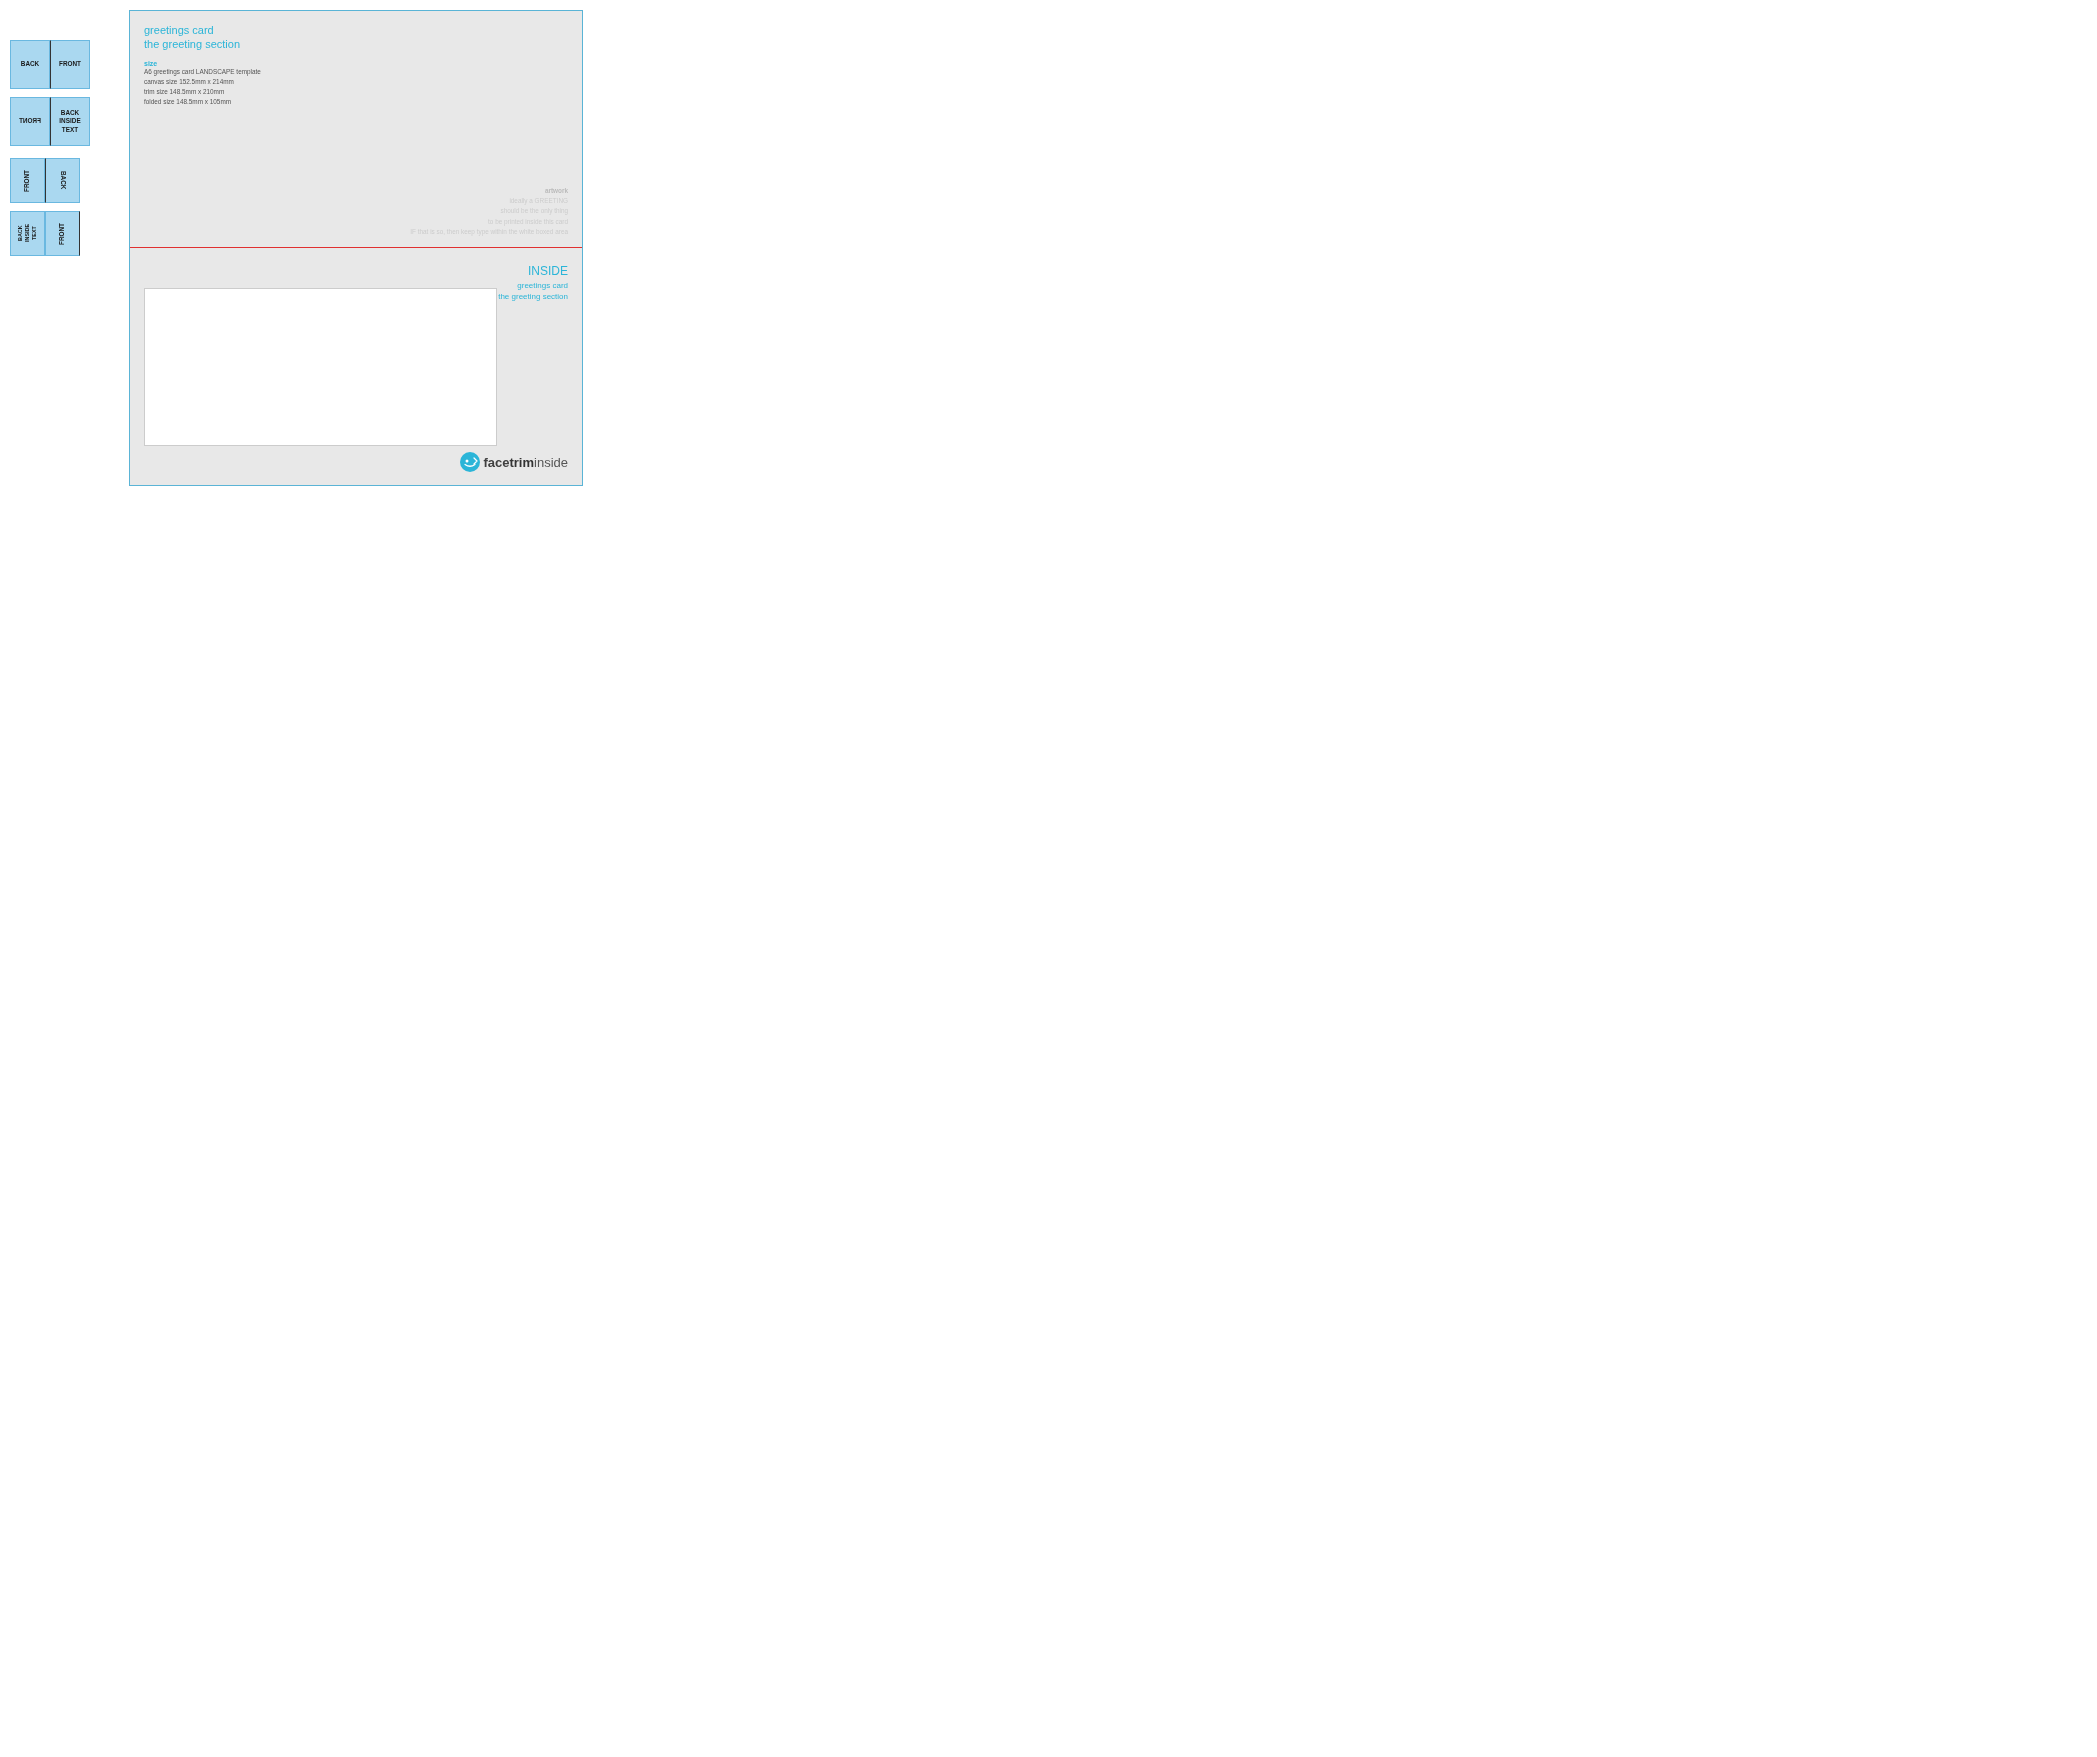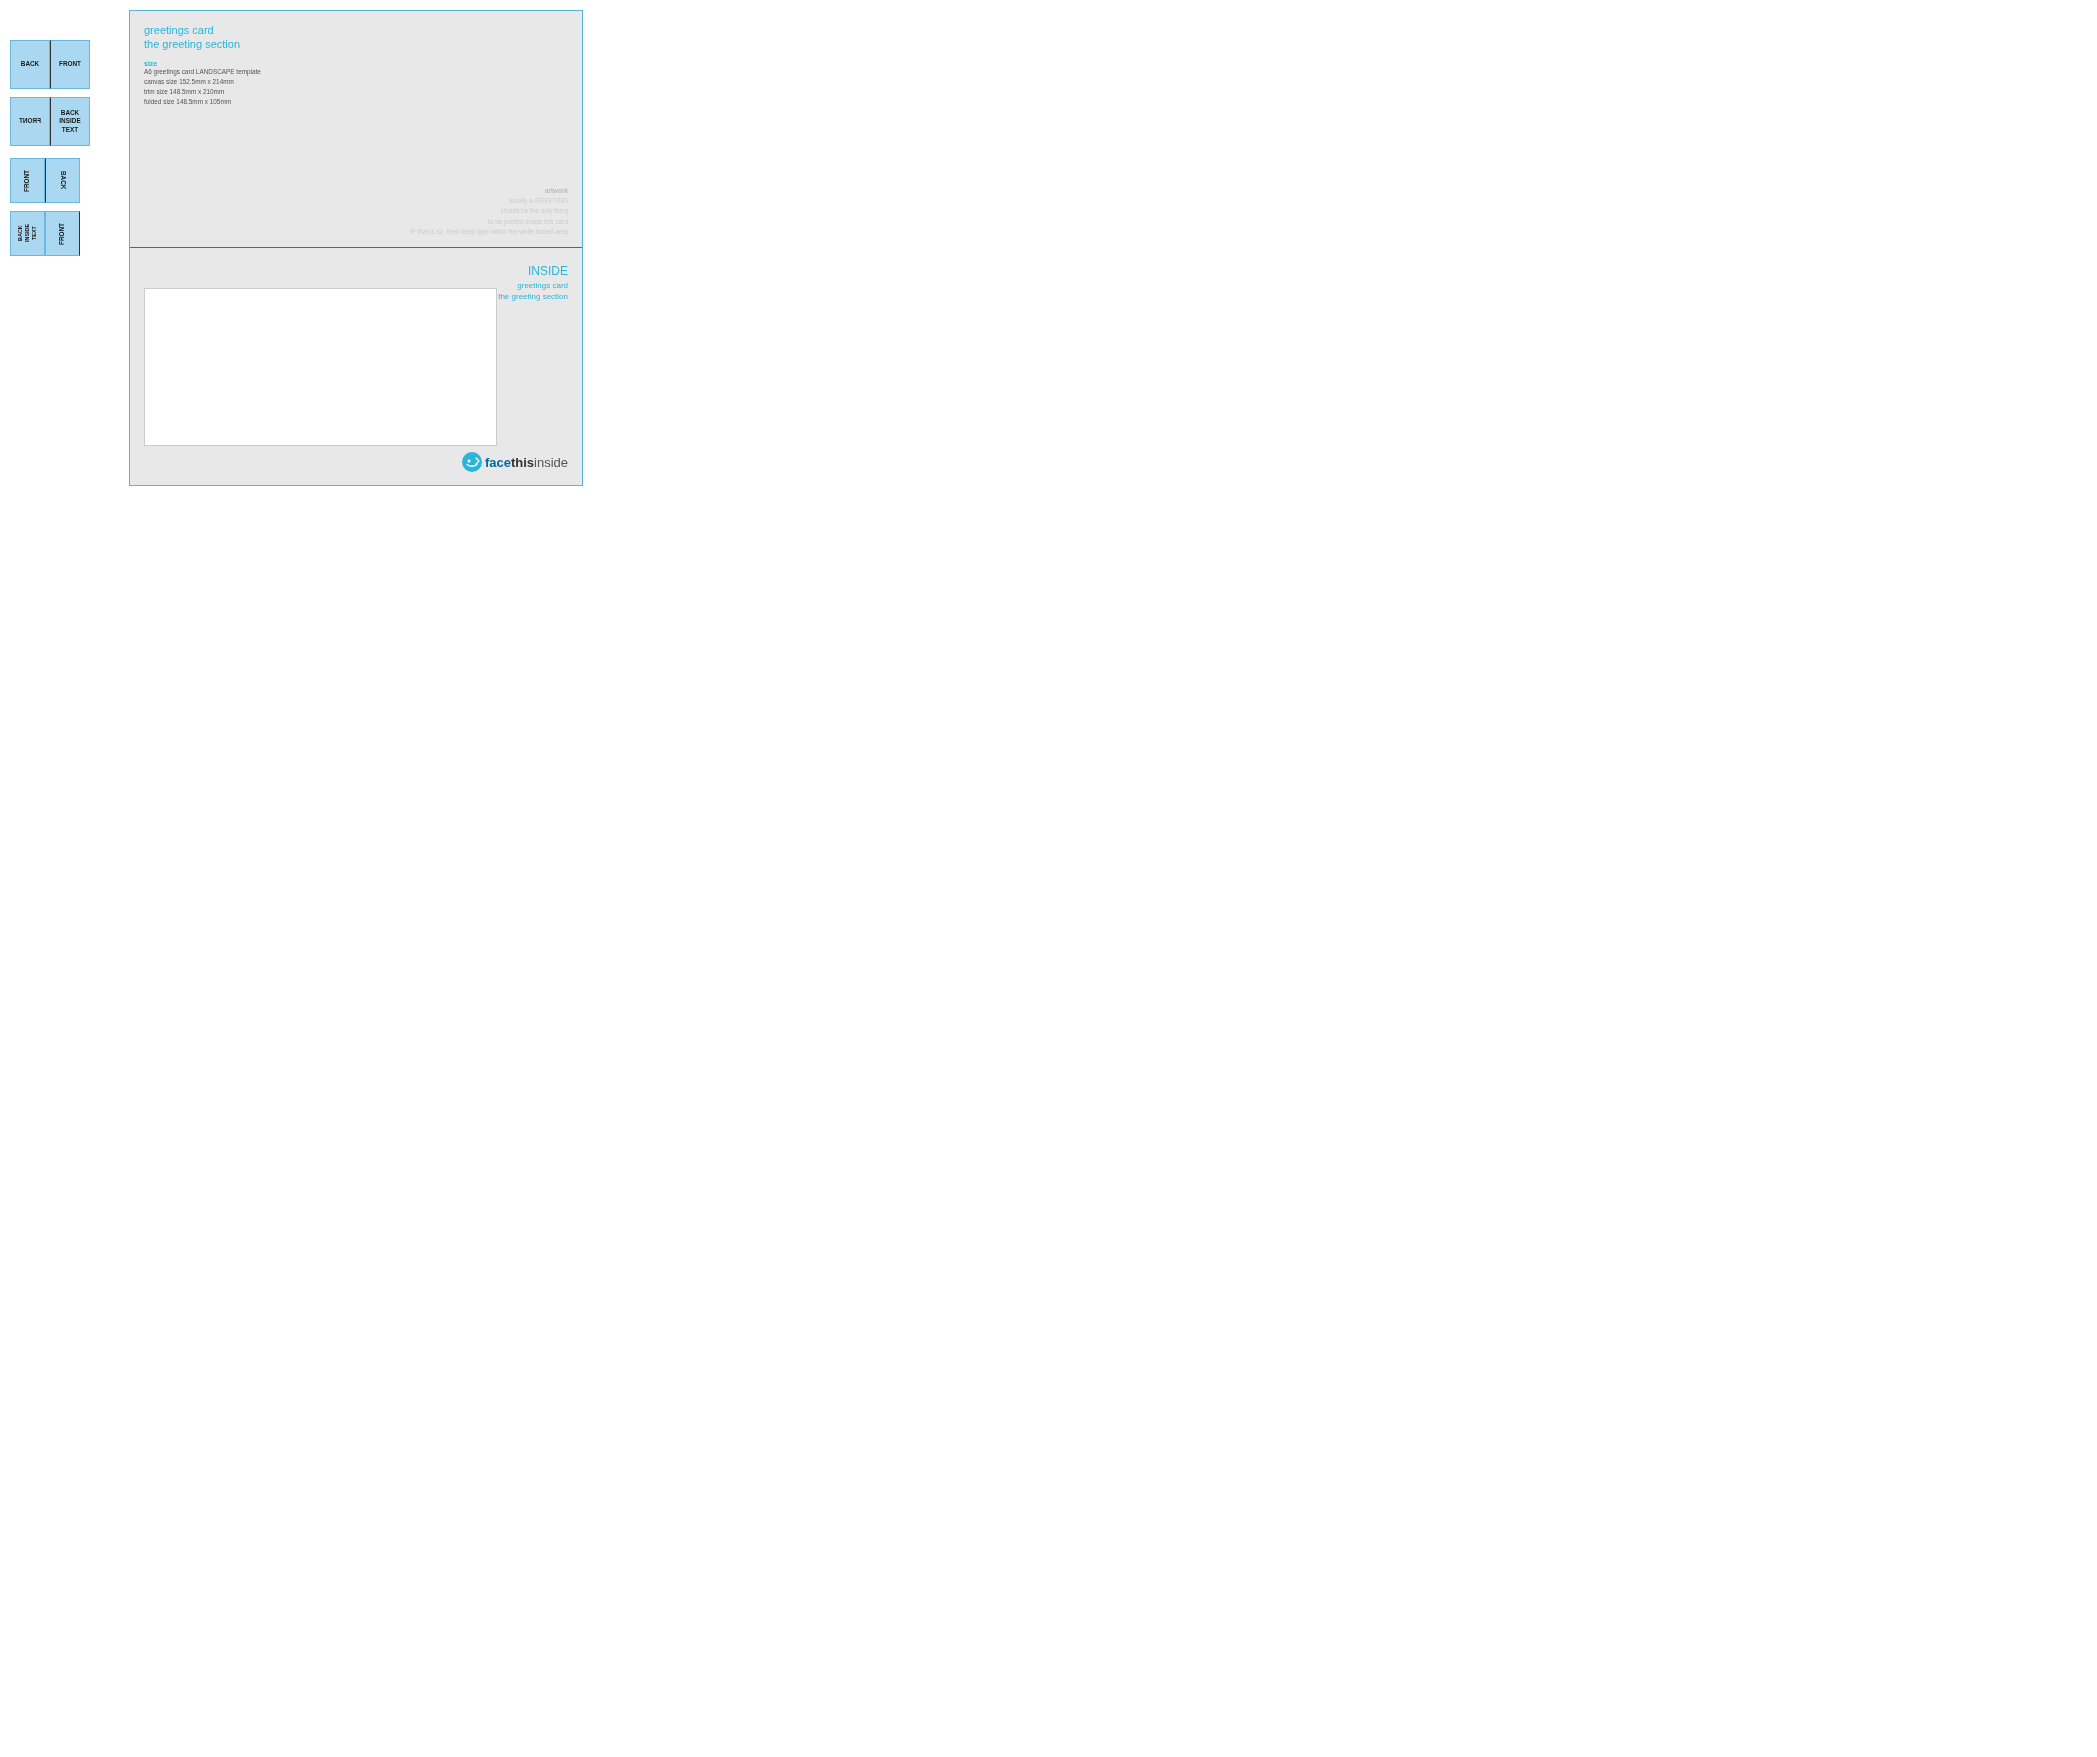--- a/index.html
+++ b/index.html
@@ -203,21 +203,21 @@
       width: 22px;
       height: 22px;
     }
 
     .logo-text {
       font-size: 13px;
       color: #333;
     }
 
     .logo-text .face {
-      color: #0369a1;
+      color: #404040;
       font-weight: bold;
     }
 
     .logo-text .media {
       color: #333;
       font-weight: bold;
     }
 
     .logo-text .group {
       color: #555;
@@ -307,19 +307,19 @@
     <div class="white-box"></div>
 
     <div class="logo-area">
       <svg class="logo-icon" viewBox="0 0 44 44" xmlns="http://www.w3.org/2000/svg">
         <circle cx="22" cy="22" r="20" fill="#2bb5d8"></circle>
         <circle cx="16" cy="20" r="3" fill="white"></circle>
         <path d="M12 27 Q22 34 32 27" stroke="white" stroke-width="2.5" fill="none" stroke-linecap="round"></path>
         <path d="M30 14 L36 20 L30 26" stroke="white" stroke-width="2.5" fill="none" stroke-linecap="round" stroke-linejoin="round"></path>
       </svg>
       <div class="logo-text">
-        <span class="face">face</span><span class="media">this</span><span class="group">inside</span>
+        <span class="face">face</span><span class="media">trim</span><span class="group">inside</span>
       </div>
     </div>
   </div>
 
 </div>
 
 
 </body></html>

